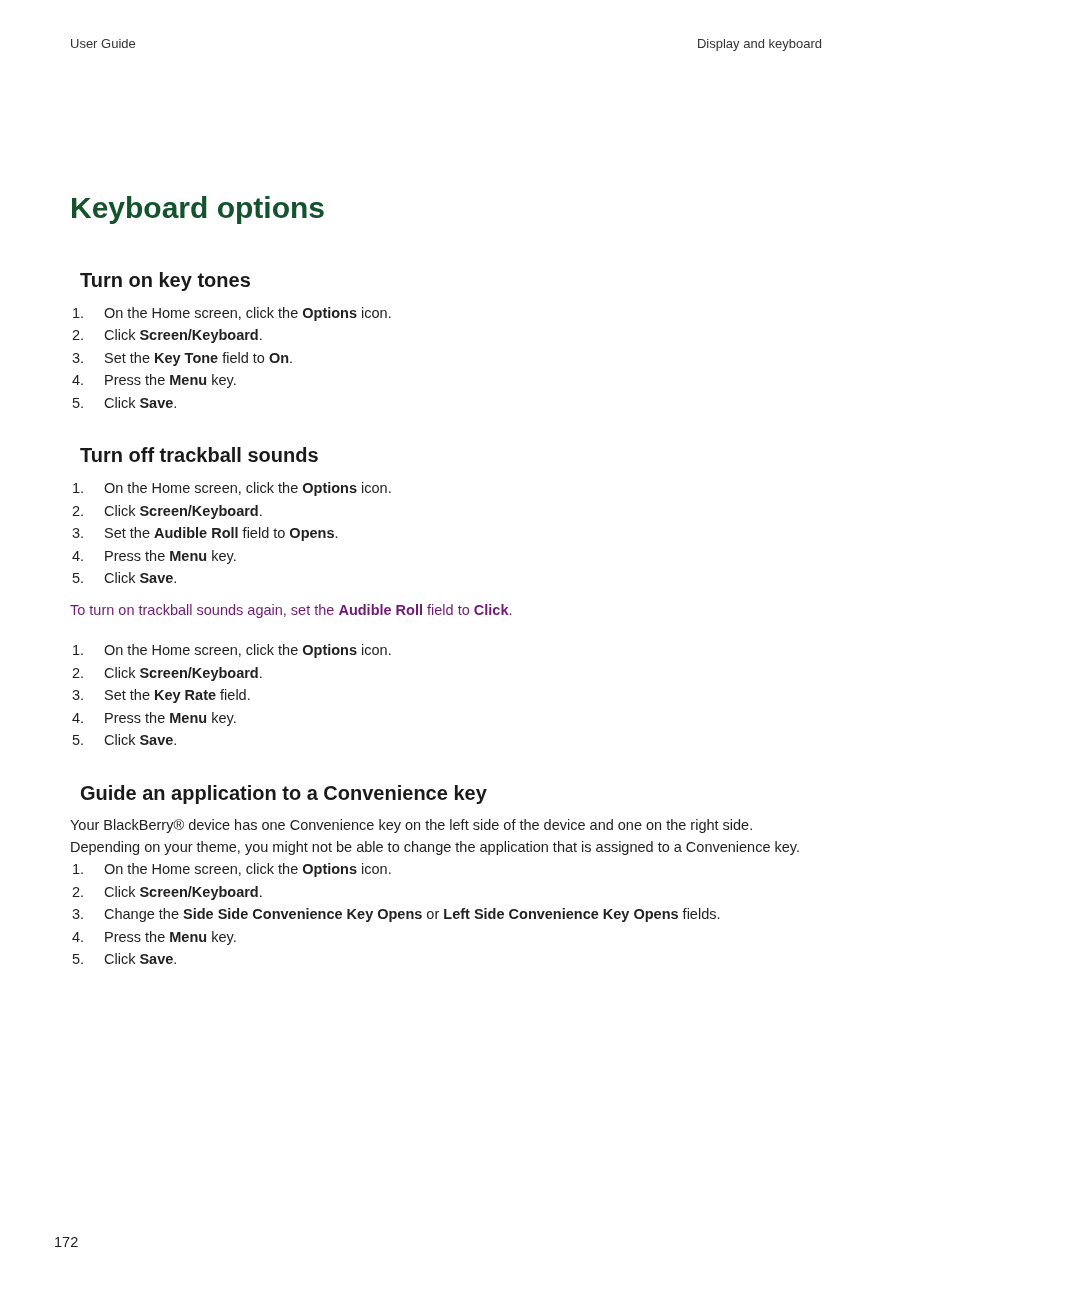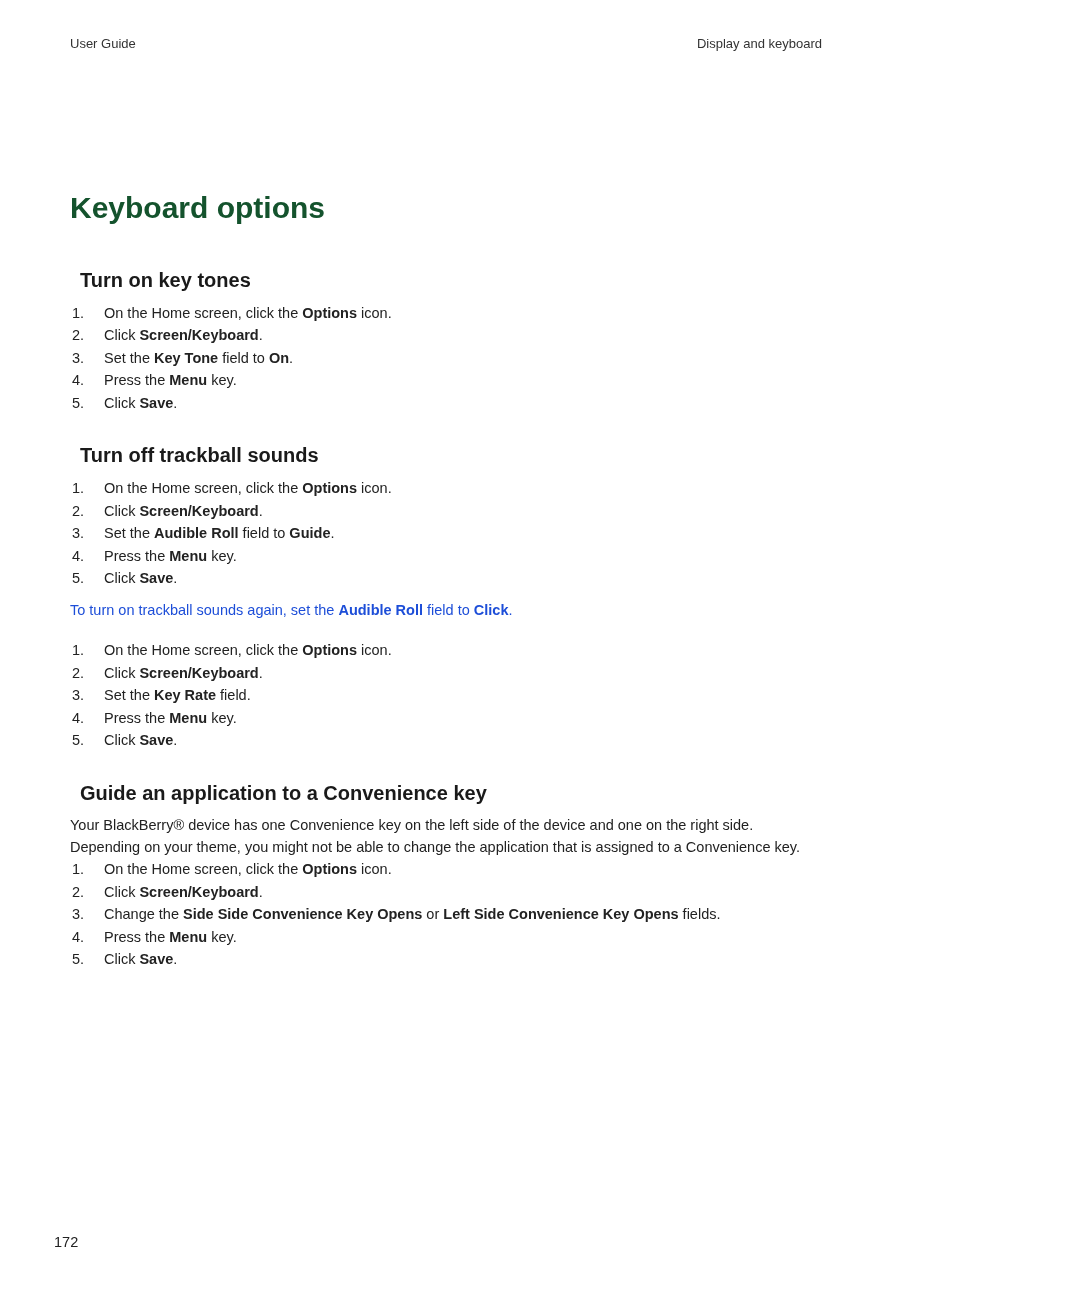--- a/index.html
+++ b/index.html
@@ -54,21 +54,21 @@
   }
   ol.steps > li::before {
     content: counter(step) ".";
     position: absolute;
     left: 2px;
     top: 0;
   }
   p.body-text {
     font-size: 14.5px;
     line-height: 1.5;
-    color: #1d4ed8;
+    color: #701a75;
     margin-top: 10px;
   }
   p.intro-text {
     font-size: 14.5px;
     line-height: 1.5;
     color: #222;
   }
   .b { font-weight: 700; }
   .page-number {
     position: absolute;
@@ -100,21 +100,21 @@
           <li>Set the <span class="b">Key Tone</span> field to <span class="b">On</span>.</li>
           <li>Press the <span class="b">Menu</span> key.</li>
           <li>Click <span class="b">Save</span>.</li>
         </ol>
       </div>
       <div class="block">
         <h2 class="sub-title">Turn off trackball sounds</h2>
         <ol class="steps">
           <li>On the Home screen, click the <span class="b">Options</span> icon.</li>
           <li>Click <span class="b">Screen/Keyboard</span>.</li>
-          <li>Set the <span class="b">Audible Roll</span> field to <span class="b">Guide</span>.</li>
+          <li>Set the <span class="b">Audible Roll</span> field to <span class="b">Opens</span>.</li>
           <li>Press the <span class="b">Menu</span> key.</li>
           <li>Click <span class="b">Save</span>.</li>
         </ol>
         <p class="body-text">To turn on trackball sounds again, set the <span class="b">Audible Roll</span> field to <span class="b">Click</span>.</p>
       </div>
       <div class="block">
         <ol class="steps">
           <li>On the Home screen, click the <span class="b">Options</span> icon.</li>
           <li>Click <span class="b">Screen/Keyboard</span>.</li>
           <li>Set the <span class="b">Key Rate</span> field.</li>

